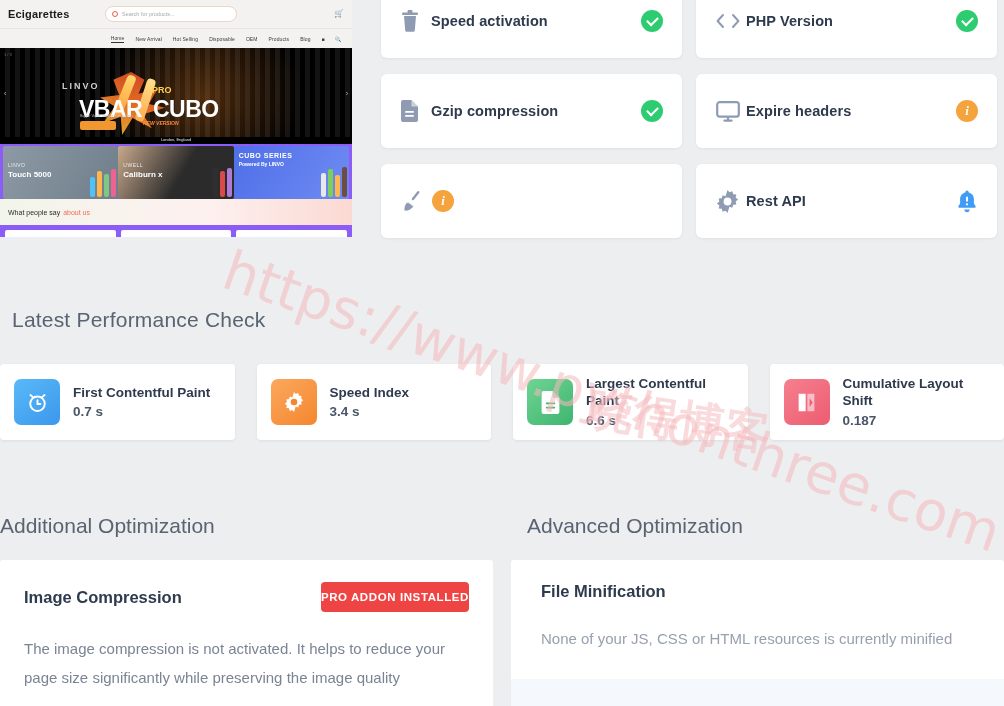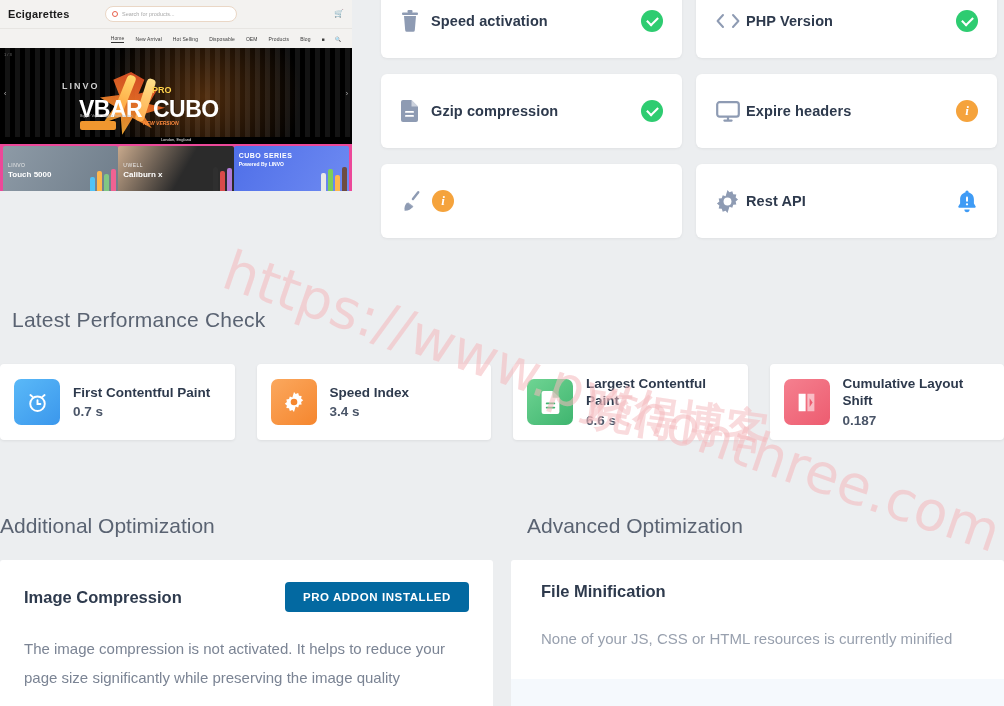--- a/index.html
+++ b/index.html
@@ -25,22 +25,22 @@
   .wm-cn {
     left: 592px; top: 378px;
     font-size: 46px; font-weight: bold;
     font-family: "DejaVu Sans", sans-serif;
     transform: rotate(8deg); transform-origin: left top;
     opacity: .5;
   }
 
   
   .preview {
-    position: absolute; left: 0; top: 0; width: 352px; height: 191px;
-    background: #ec4899; overflow: hidden; z-index: 5;
+    position: absolute; left: 0; top: 0; width: 352px; height: 237px;
+    background: #8b5cf6; overflow: hidden; z-index: 5;
   }
   .pv-top {
     height: 28px; background: #f3f2f0; display: flex; align-items: center;
     padding: 0 8px; position: relative;
   }
   .pv-brand { font-size: 11px; font-weight: bold; color: #1b1b1b; letter-spacing:.2px; }
   .pv-search {
     position: absolute; left: 105px; top: 6px; width: 132px; height: 16px;
     background: #fff; border: 1px solid #ead7c6; border-radius: 10px;
     display: flex; align-items: center; padding: 0 6px; gap: 4px;
@@ -194,23 +194,23 @@
   .opt-col { flex: 1; }
   .opt-head {
     font-size: 21px; color: #5a6372; font-weight: normal;
     padding: 24px 16px 22px 16px;
   }
   .opt-col.left .opt-head { padding-left: 0; }
   .opt-card { background: #fff; border-radius: 3px; padding: 22px 24px 0 24px; min-height: 160px; }
   .opt-card-head { display: flex; align-items: center; justify-content: space-between; gap: 26px; }
   .opt-card-title { font-size: 16.5px; font-weight: bold; color: #2e3a4d; }
   .pro-badge {
-    background: #0369a1; color: #fff; border-radius: 4px;
+    background: #ef4444; color: #fff; border-radius: 4px;
     font-size: 11.5px; font-weight: bold; letter-spacing: .6px;
-    padding: 9px 18px; white-space: nowrap;
+    padding: 9px 0; white-space: nowrap;
   }
   .opt-desc {
     margin-top: 22px; font-size: 15px; color: #7b8494; line-height: 1.95;
     max-width: 430px;
   }
   .opt-col.right .opt-card { padding-left: 30px; }
   .opt-col.right .opt-desc { margin-top: 23px; color: #98a0ae; }
   .opt-subpanel { margin: 26px -30px 0 -30px; height: 40px; background: #f5f9fd; }
 </style>
 </head>

